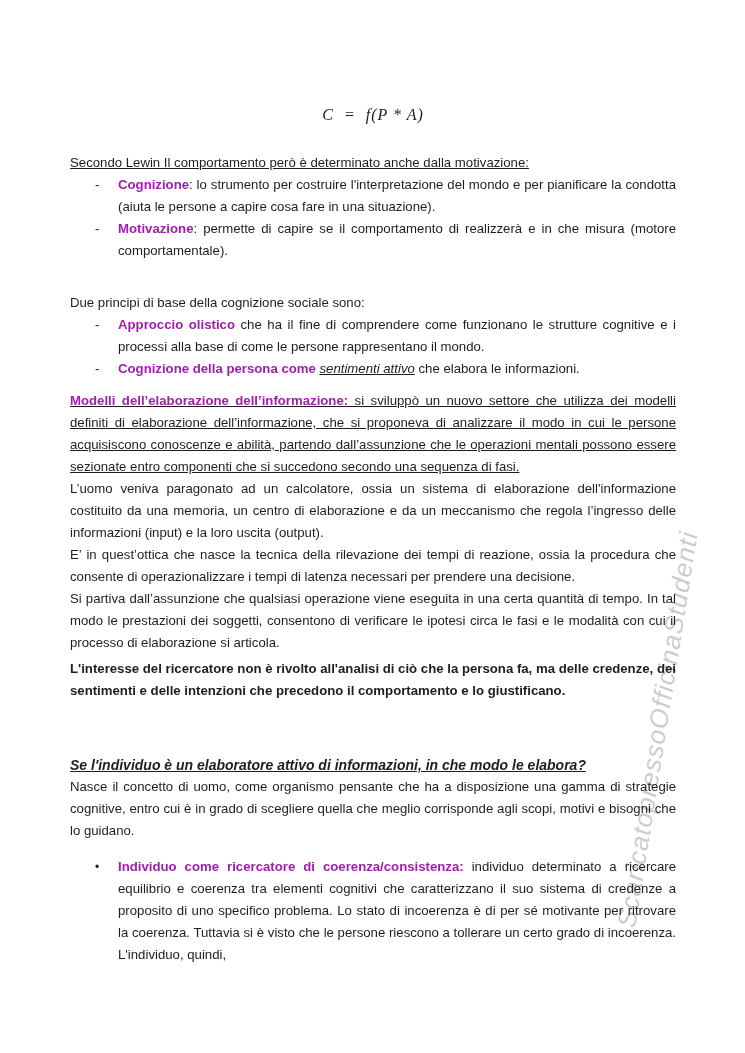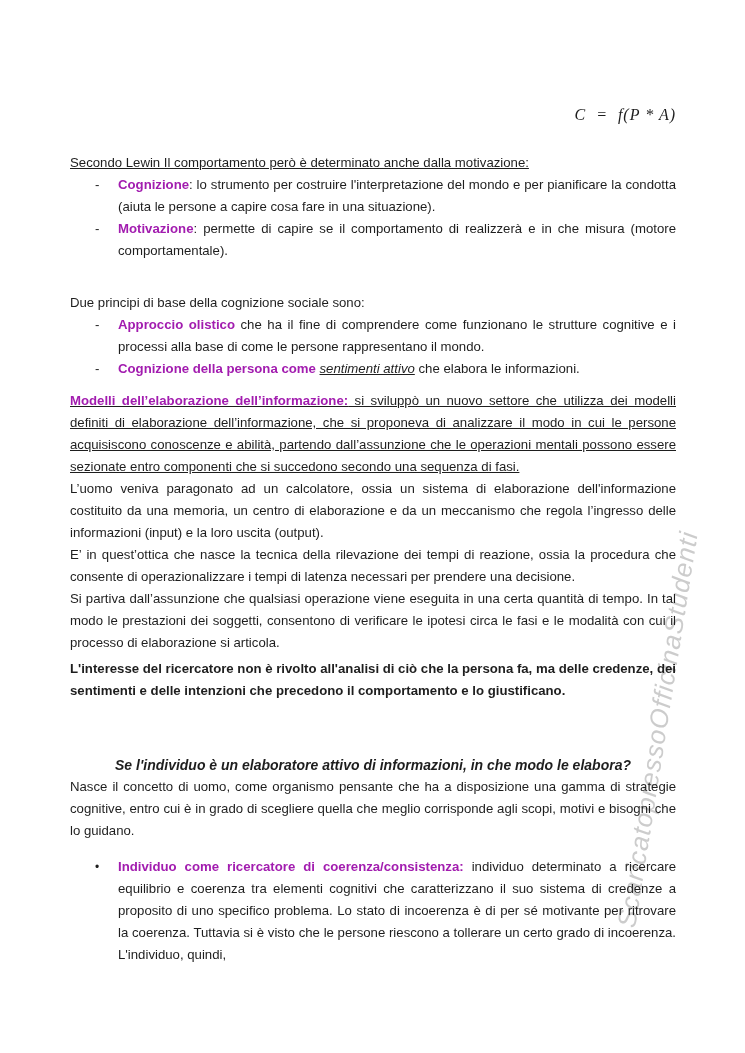--- a/index.html
+++ b/index.html
@@ -33,39 +33,40 @@
     line-height:22px;
     text-align:justify;
   }
   .formula {
     margin-top:104px;
     font-family:"Liberation Serif", serif;
     font-style:italic;
     font-size:16px;
     letter-spacing:1px;
     white-space:pre;
-    text-align:right;
+    text-align:center;
   }
   p { margin:0; }
   .p-intro     { margin-top:26px;text-decoration:underline; }
   .p-due       { margin-top:30px; }
   .p-modelli   { margin-top:10px;text-decoration:underline; }
   .p-interesse { margin-top:4px;font-weight:bold; }
   .p-nasce     { margin-top:0; }
   ul { list-style:none; margin:0; padding:0; }
   .bullets { margin-top:14px; }
   .li { position:relative; padding-left:48px; }
   .li .marker { position:absolute; left:25px; top:0; }
   .bullets .marker { font-size:12px; }
   .heading-question {
     margin-top:52px;
     font-weight:bold;
     font-style:italic;
     font-size:14px;
-    text-align:center;
+    text-align:left;
+    text-decoration:underline;
   }
   .em-underline { font-style:italic; text-decoration:underline; }
   strong { color:#a21caf; }
 </style>
 </head>
 <body>
 
 <div class="page">
 
   <div class="watermark">ScaricatopressoOfficinaStudenti</div>

